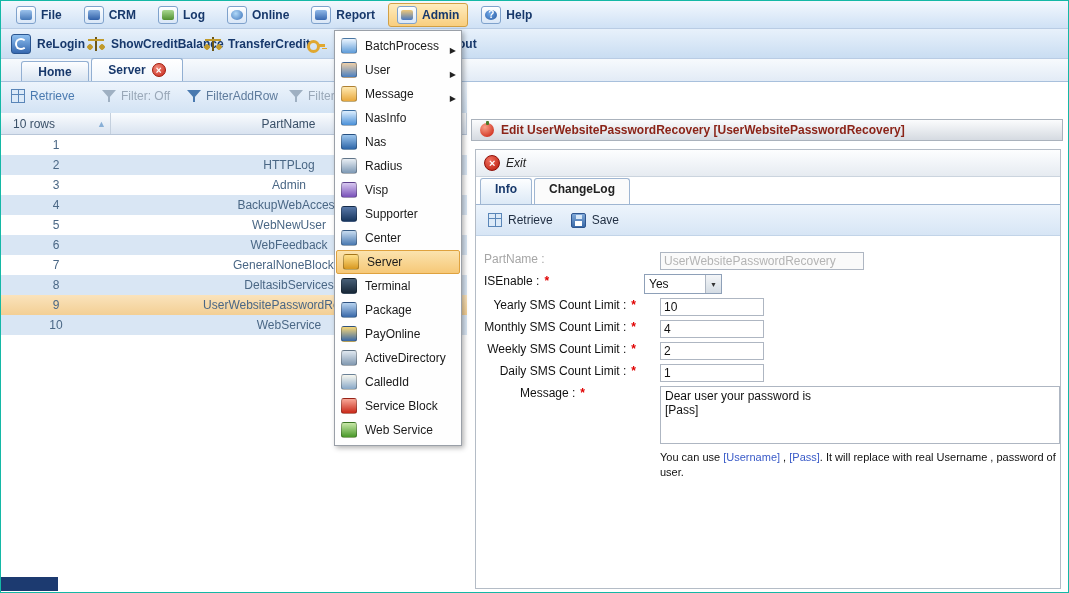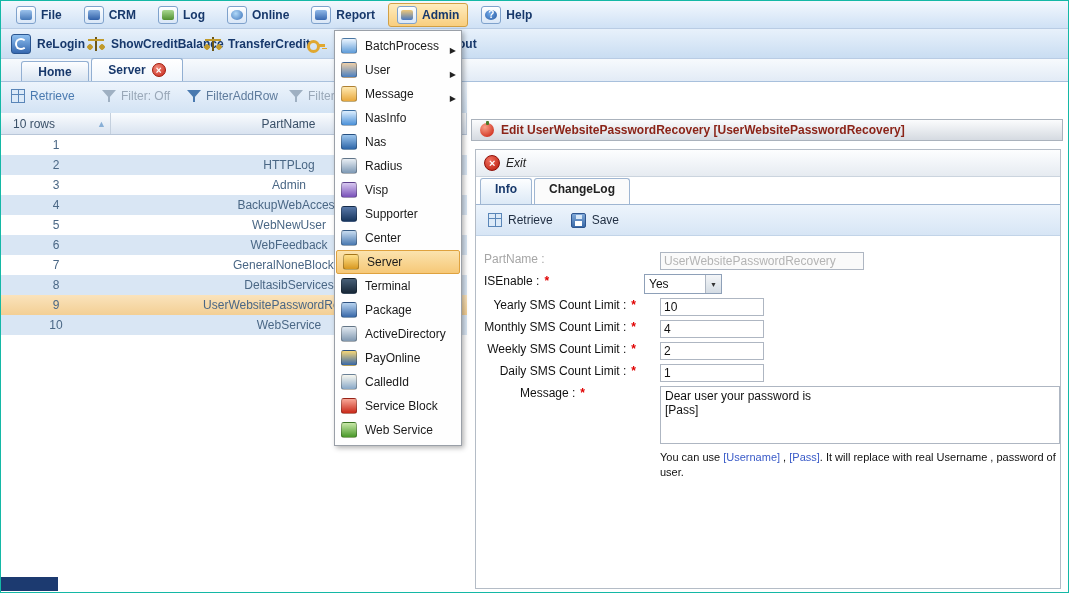--- a/index.html
+++ b/index.html
@@ -387,28 +387,28 @@
       </div>
     <div class="am-item">
         <span class="mi mi-terminal"></span>
         <span>Terminal</span>
       </div>
     <div class="am-item">
         <span class="mi mi-package"></span>
         <span>Package</span>
       </div>
     <div class="am-item">
+        <span class="mi mi-payonline"></span>
+        <span>PayOnline</span>
+      </div>
+    <div class="am-item">
         <span class="mi mi-ad"></span>
         <span>ActiveDirectory</span>
       </div>
     <div class="am-item">
-        <span class="mi mi-payonline"></span>
-        <span>PayOnline</span>
-      </div>
-    <div class="am-item">
         <span class="mi mi-calledid"></span>
         <span>CalledId</span>
       </div>
     <div class="am-item">
         <span class="mi mi-callerblock"></span>
         <span>Service Block</span>
       </div>
     <div class="am-item">
         <span class="mi mi-webservice"></span>
         <span>Web Service</span>

